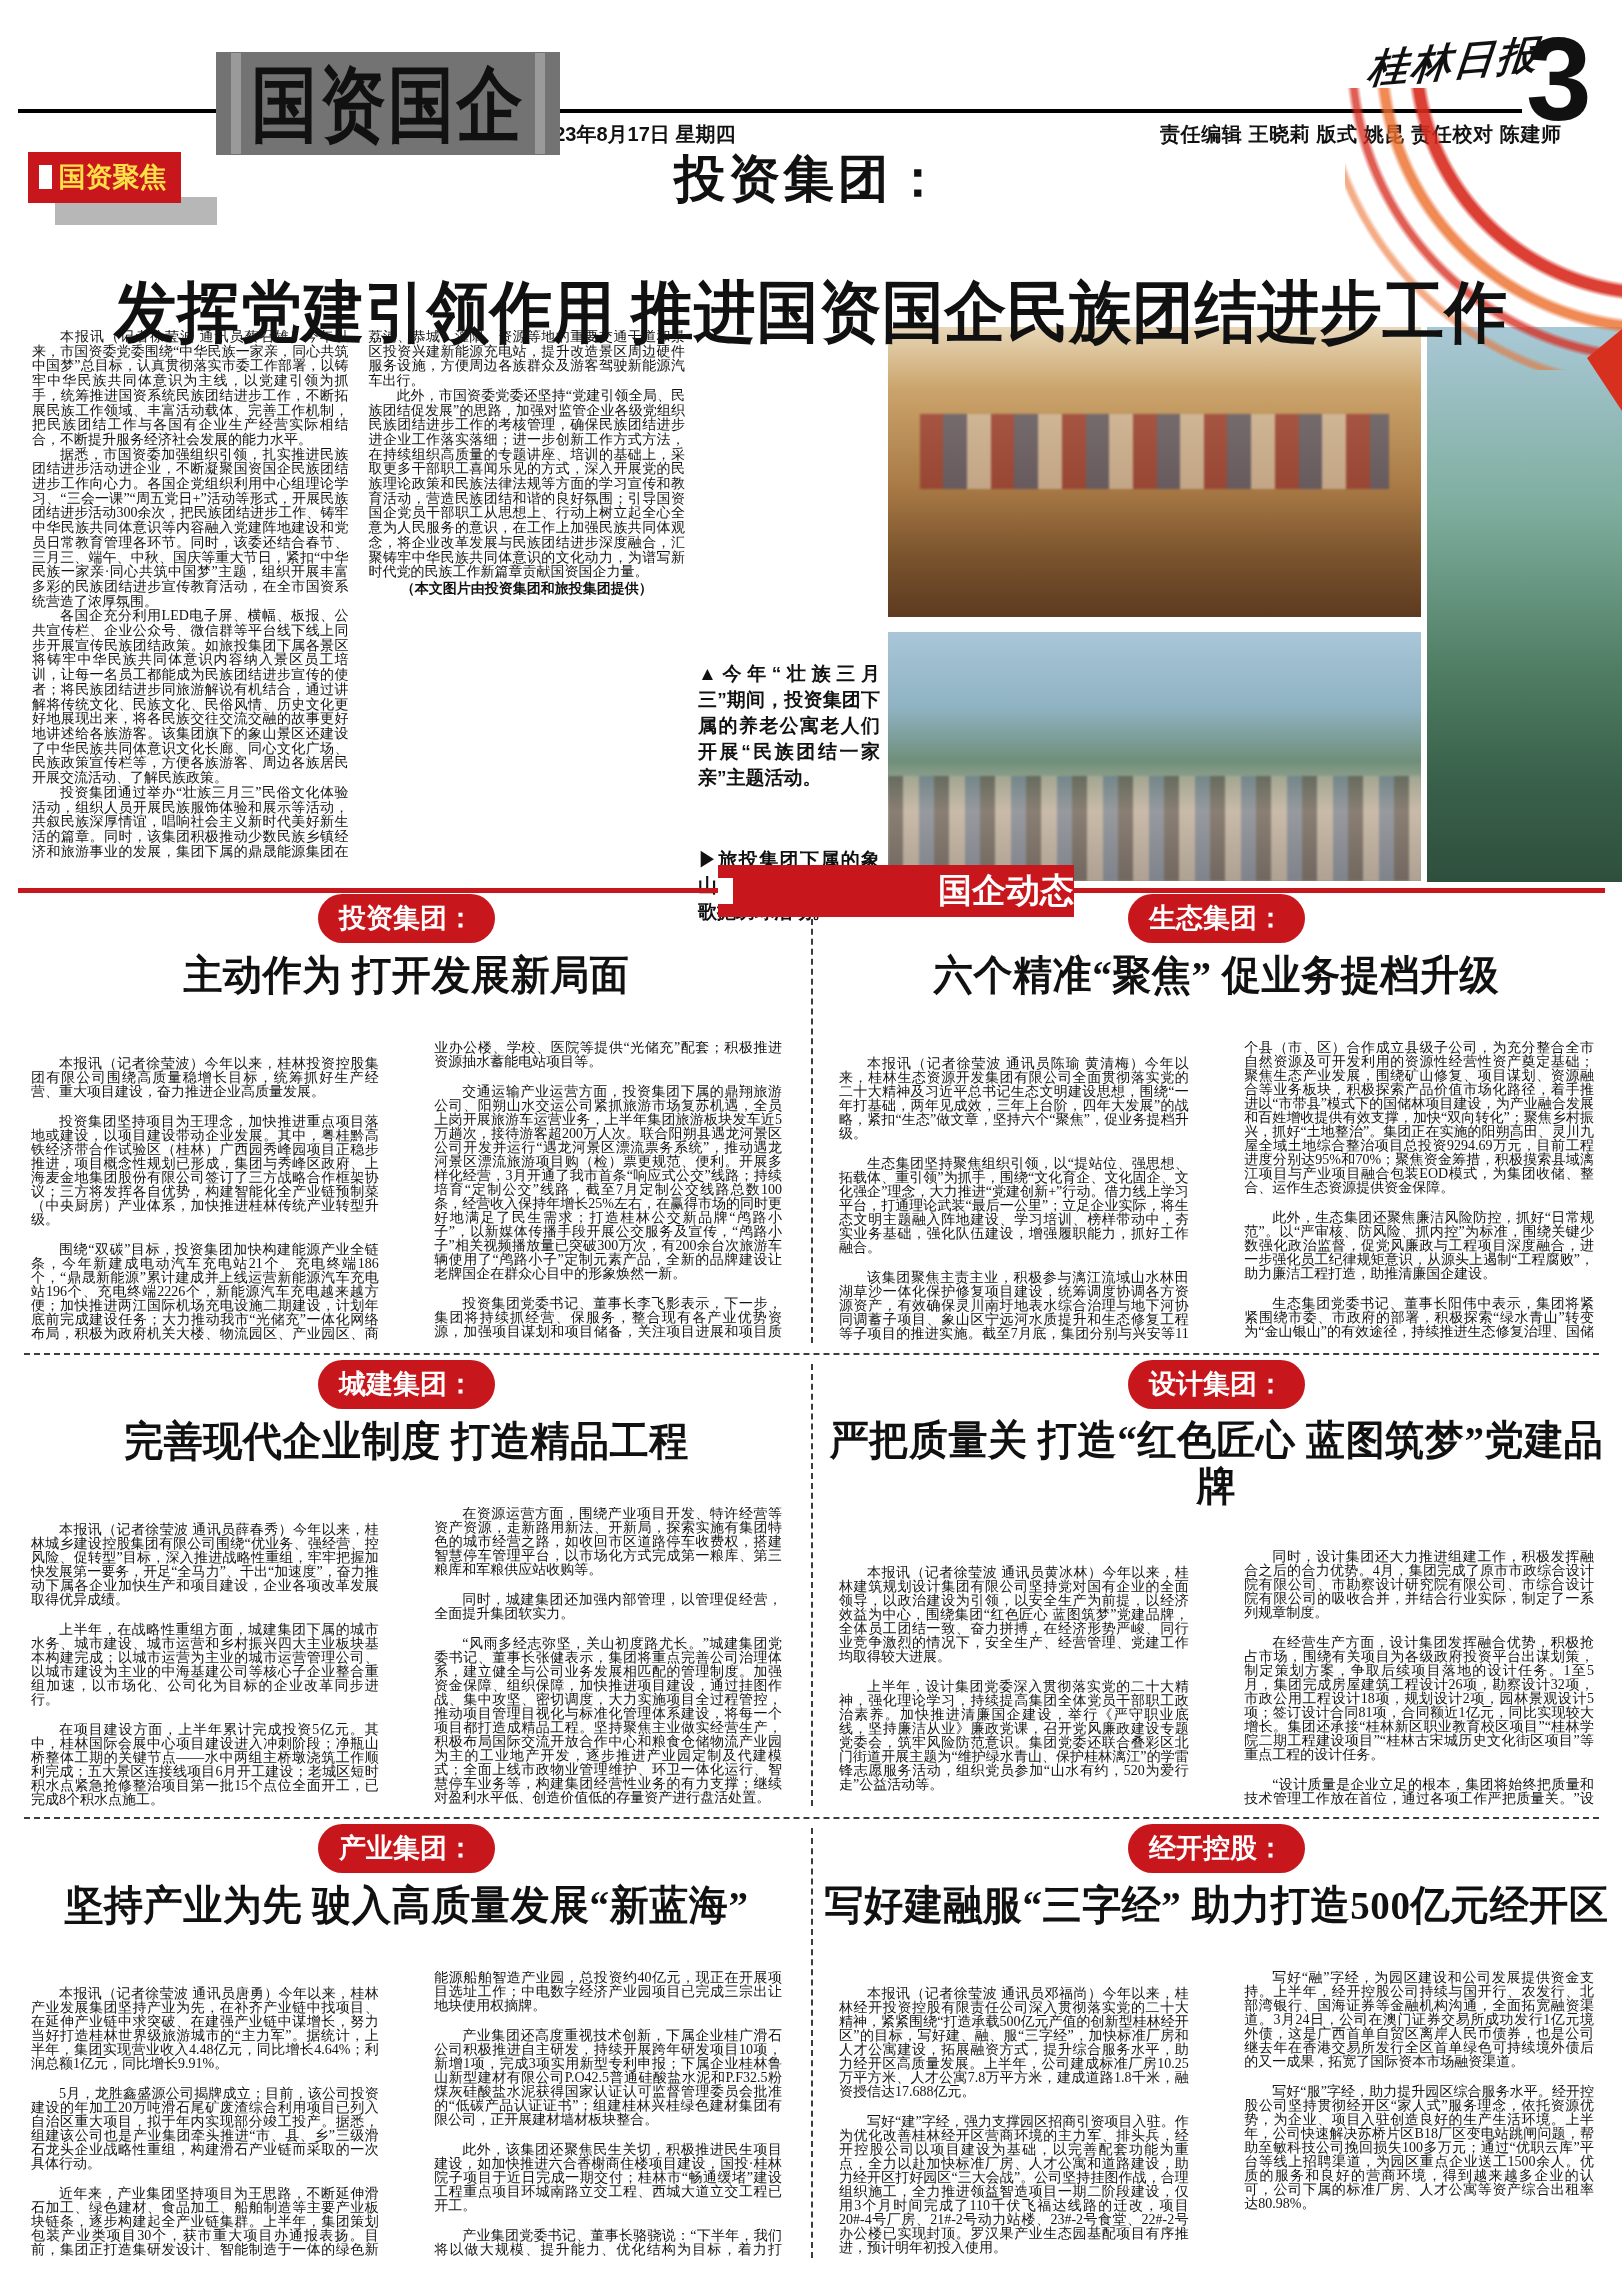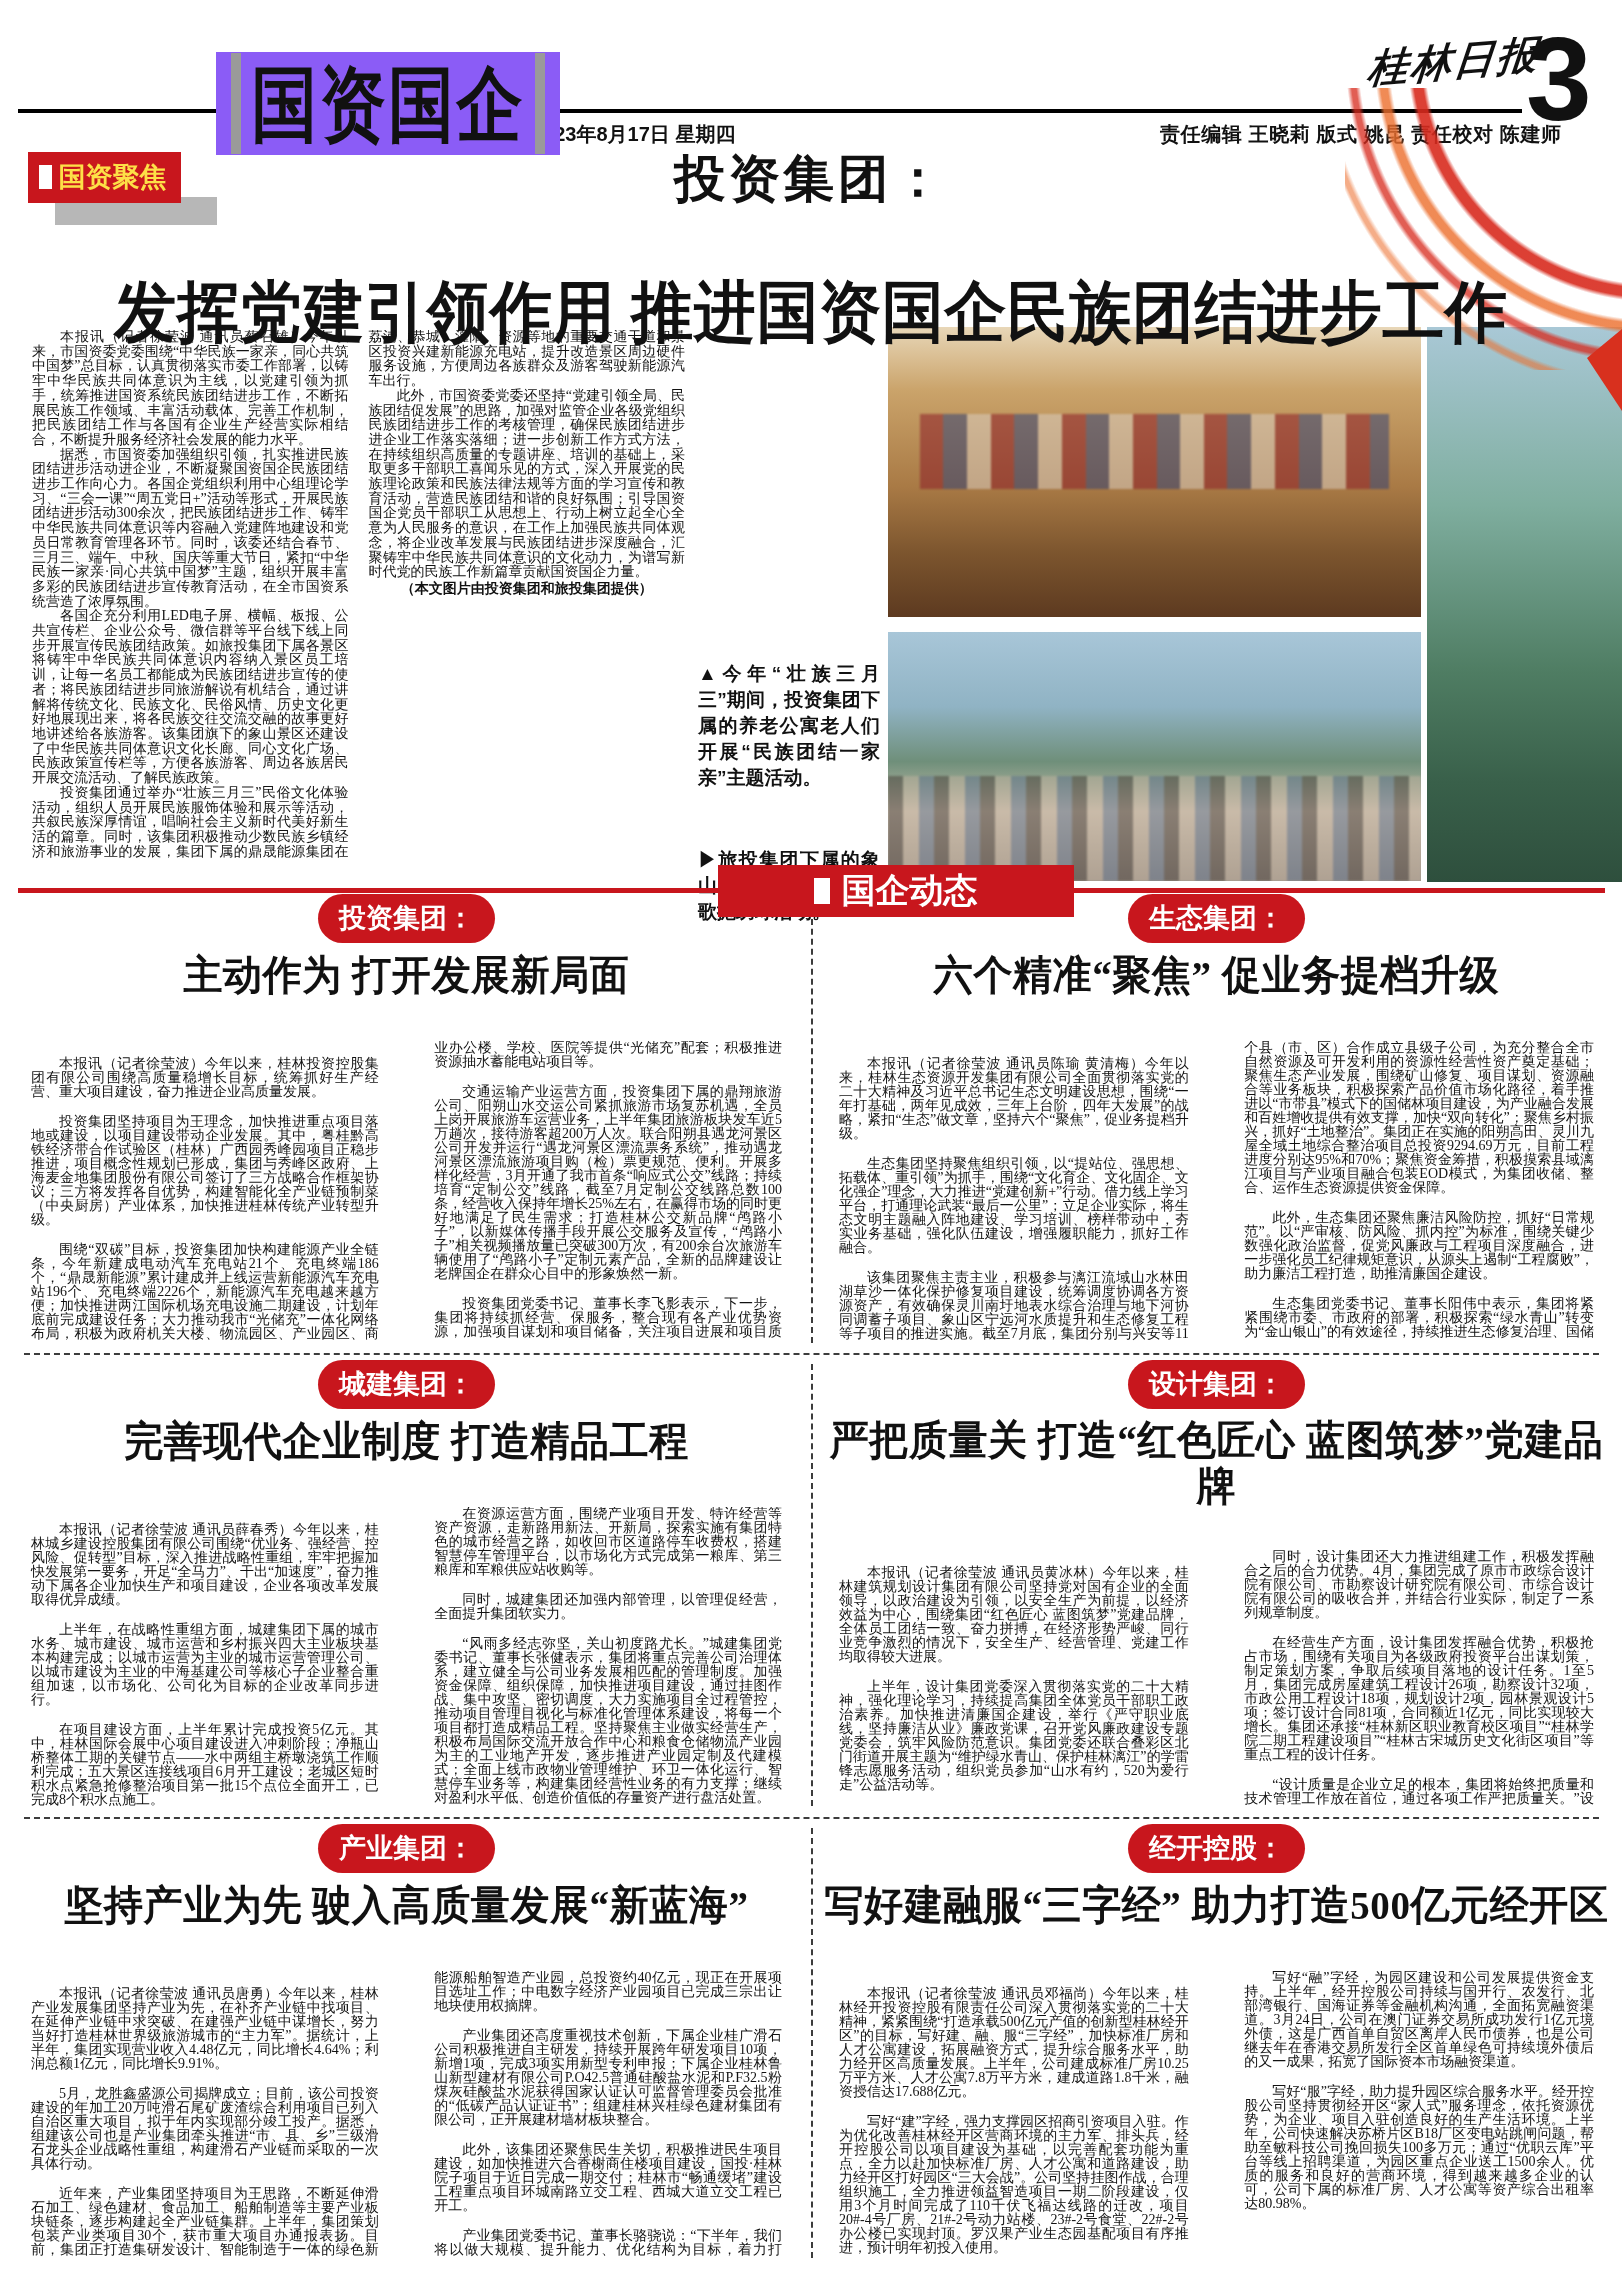--- a/index.html
+++ b/index.html
@@ -1,20 +1,20 @@
 <!DOCTYPE html>
 <html style="font-size:9.4px"><head>
 <meta charset="utf-8">
 <style>
   html,body{margin:0;padding:0;background:#e8e8e8;}
   .page{position:relative;width:1622px;height:2273px;background:#ffffff;overflow:hidden;
         font-family:"Liberation Serif",serif;color:#111;}
   
   .rule-black{position:absolute;left:17.6px;top:109px;width:1504px;height:4.1px;background:#000;}
-  .section-title-wrap{position:absolute;left:216px;top:52px;height:103px;background:#8b5cf6;
+  .section-title-wrap{position:absolute;left:216px;top:52px;height:103px;background:#737373;
         display:flex;align-items:center;padding:0 15.3px;z-index:2;}
   .side-bar{width:9.4px;height:101px;background:#9a9a9a;}
   .section-title{font-family:"Liberation Sans",sans-serif;font-weight:900;font-size:66px;
         letter-spacing:2.4px;line-height:1;padding:0 10.6px;transform:scaleY(1.25);}
   .date-line{position:absolute;left:532px;top:121px;font-family:"Liberation Sans",sans-serif;
         font-weight:bold;font-size:20px;}
   .editors-line{position:absolute;left:1160px;top:121px;font-family:"Liberation Sans",sans-serif;
         font-weight:bold;font-size:20px;letter-spacing:0.6px;}
   .brand{position:absolute;left:1369px;top:34px;font-size:40px;font-weight:900;font-style:italic;
         transform:skewX(-10deg) rotate(-5deg);letter-spacing:2.4px;}
@@ -56,21 +56,21 @@
       background:linear-gradient(180deg,#a8c6d8 0%,#90b3c4 30%,#6f8f7a 52%,#cabfae 72%,#9e958a 100%);}
   .photo-crowd::after{content:"";position:absolute;left:0;bottom:0;width:100%;height:42%;
       background:repeating-linear-gradient(90deg,rgba(60,50,45,.45) 0 15.3px,rgba(200,180,160,.4) 15.3px 31px,rgba(90,110,140,.45) 31px 46px);
       filter:blur(1.2px);}
   .captions{position:absolute;left:698px;top:642px;width:182px;
       font-family:"Liberation Sans",sans-serif;font-weight:bold;font-size:19px;line-height:26px;text-align:justify;}
   .caption+.caption{margin-top:56px;}
   
   .banner-line{position:absolute;left:17.6px;top:888px;width:1587px;height:4.7px;background:#c8161d;}
   .banner-box{position:absolute;left:718px;top:865px;width:356px;height:52px;background:#c8161d;
-      color:#fff;display:flex;align-items:center;justify-content:center;gap:11.8px;z-index:2;
+      color:#fff;display:flex;align-items:center;justify-content:space-between;gap:11.8px;z-index:2;
       font-family:"Liberation Sans",sans-serif;font-weight:900;font-size:34px;}
   .banner-box .sq{display:inline-block;width:15.3px;height:26px;background:#fff;}
   
   .article{position:absolute;display:flex;flex-direction:column;align-items:center;}
   .a-badge{background:#c8161d;color:#fff;font-family:"Liberation Sans",sans-serif;font-weight:900;
       font-size:27px;line-height:1;padding:10.6px 21px 11.8px;border-radius:28px;}
   .a-headline{margin-top:9.4px;font-weight:900;font-size:39px;line-height:1.12;text-align:center;
       letter-spacing:0.6px;transform:scaleY(1.05);}
   .a-body{margin-top:11.8px;width:100%;column-count:2;column-gap:23.5px;column-fill:auto;overflow:hidden;}
   .a-body p{margin:16px;text-indent:2em;text-align:justify;font-size:14px;line-height:14px;}

